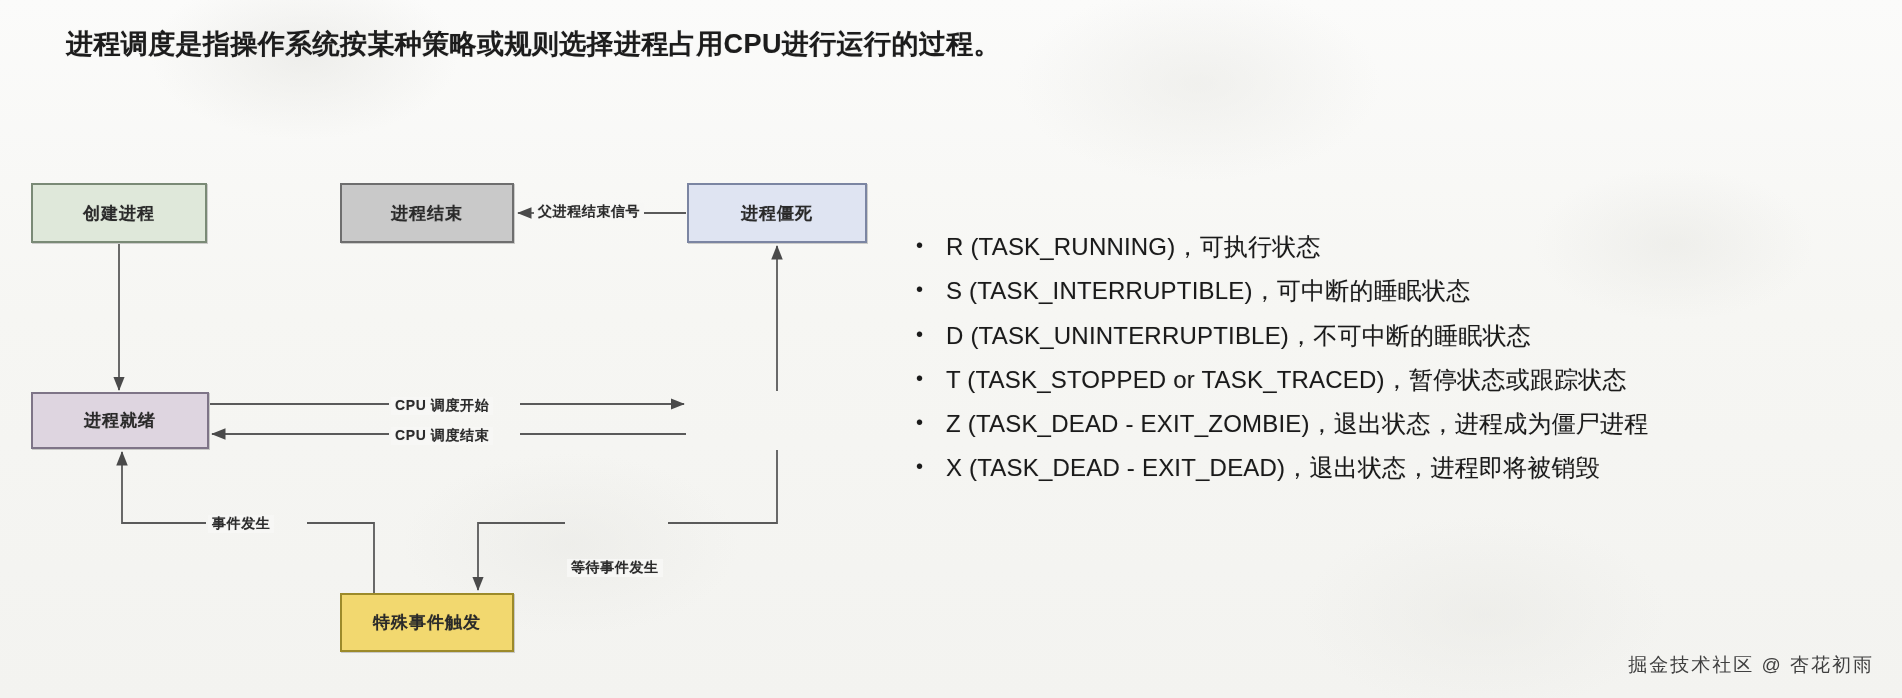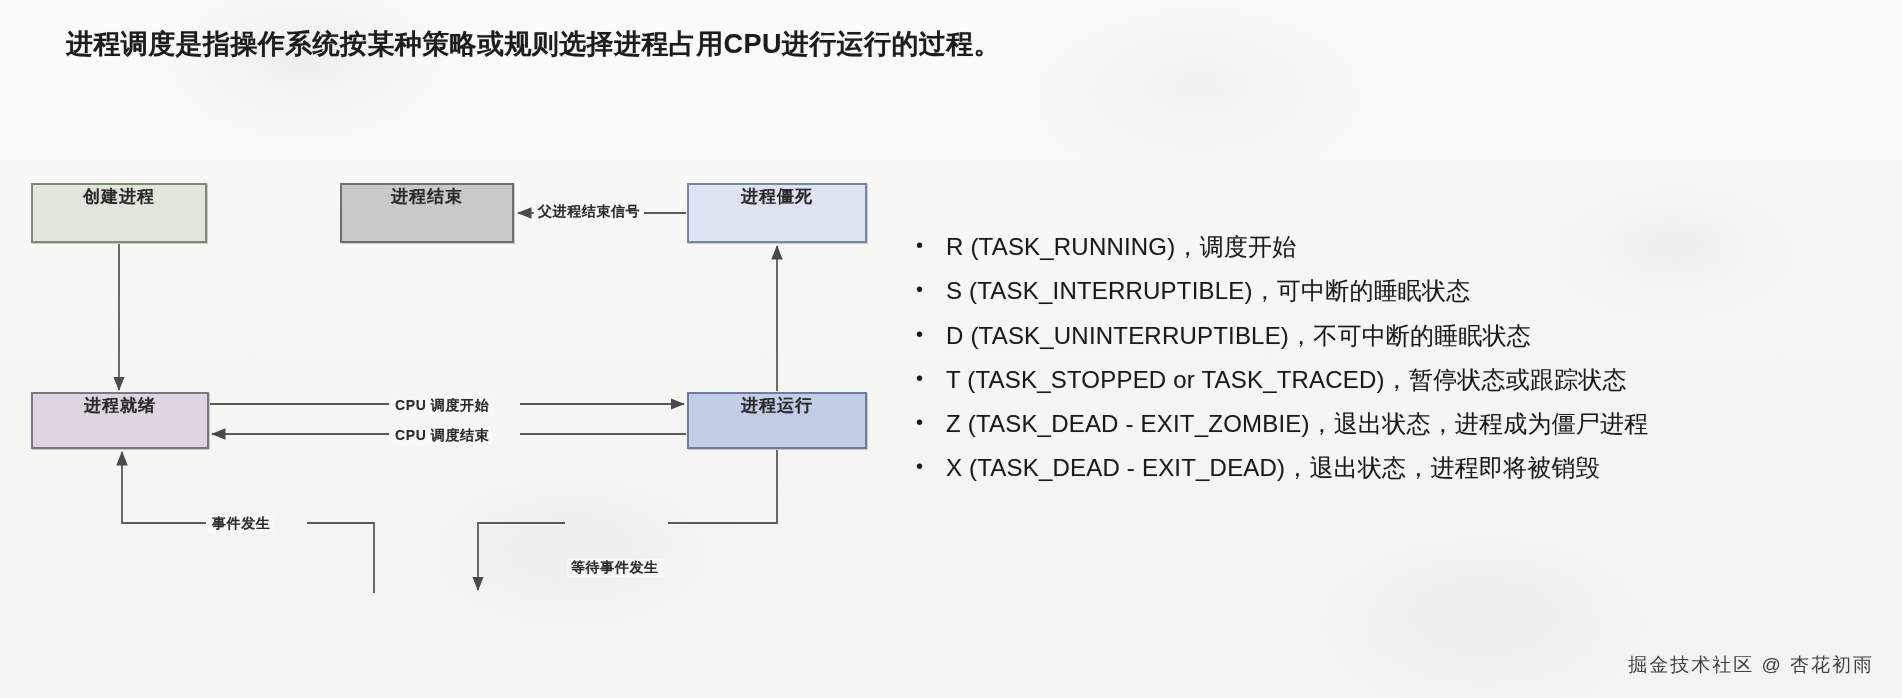--- a/index.html
+++ b/index.html
@@ -53,20 +53,21 @@
     position: absolute;
     left: 0;
     top: 0;
   }
 
   .node {
     position: absolute;
     box-sizing: border-box;
     border: 2px solid #6f6f6f;
     display: flex;
+    align-items: center;
     justify-content: center;
     font-size: 17px;
     font-weight: 700;
     color: #2a2a2a;
     letter-spacing: 1px;
     box-shadow: 1px 1px 0 rgba(120,120,120,0.35);
     text-shadow: 0 0 1px rgba(0,0,0,0.3);
   }
 
   .node-create   { left: 31px;  top: 183px; width: 176px; height: 60px; background: #dfe8da; border-color: #7a8a76; }
@@ -175,35 +176,35 @@
   </div>
   <div class="node node-end">
     <span>进程结束</span>
   </div>
   <div class="node node-zombie">
     <span>进程僵死</span>
   </div>
   <div class="node node-ready">
     <span>进程就绪</span>
   </div>
-  <div class="node node-running">
-    <span>进程运行</span>
+  <div class="node node-special">
+    <span>特殊事件触发</span>
   </div>
 
   <div class="edge-label lbl-parent-signal">父进程结束信号</div>
   <div class="edge-label lbl-sched-start">CPU 调度开始</div>
   <div class="edge-label lbl-sched-end">CPU 调度结束</div>
   <div class="edge-label lbl-event-occur">事件发生</div>
   <div class="edge-label lbl-wait-event">等待事件发生</div>
 </div>
 
 <div class="state-list">
   <div class="state-item">
     <span class="state-bullet">•</span>
-    <span class="state-text">R (TASK_RUNNING)，调度开始</span>
+    <span class="state-text">R (TASK_RUNNING)，可执行状态</span>
   </div>
   <div class="state-item">
     <span class="state-bullet">•</span>
     <span class="state-text">S (TASK_INTERRUPTIBLE)，可中断的睡眠状态</span>
   </div>
   <div class="state-item">
     <span class="state-bullet">•</span>
     <span class="state-text">D (TASK_UNINTERRUPTIBLE)，不可中断的睡眠状态</span>
   </div>
   <div class="state-item">

